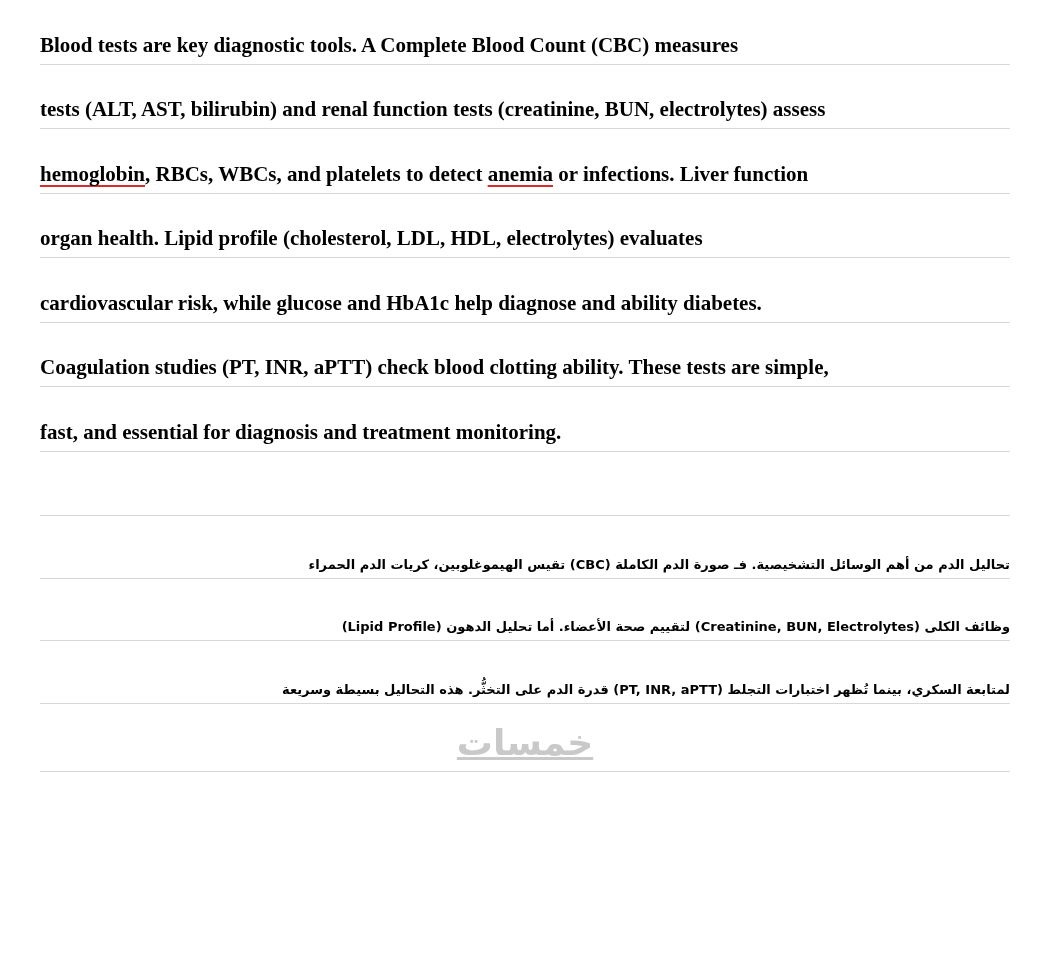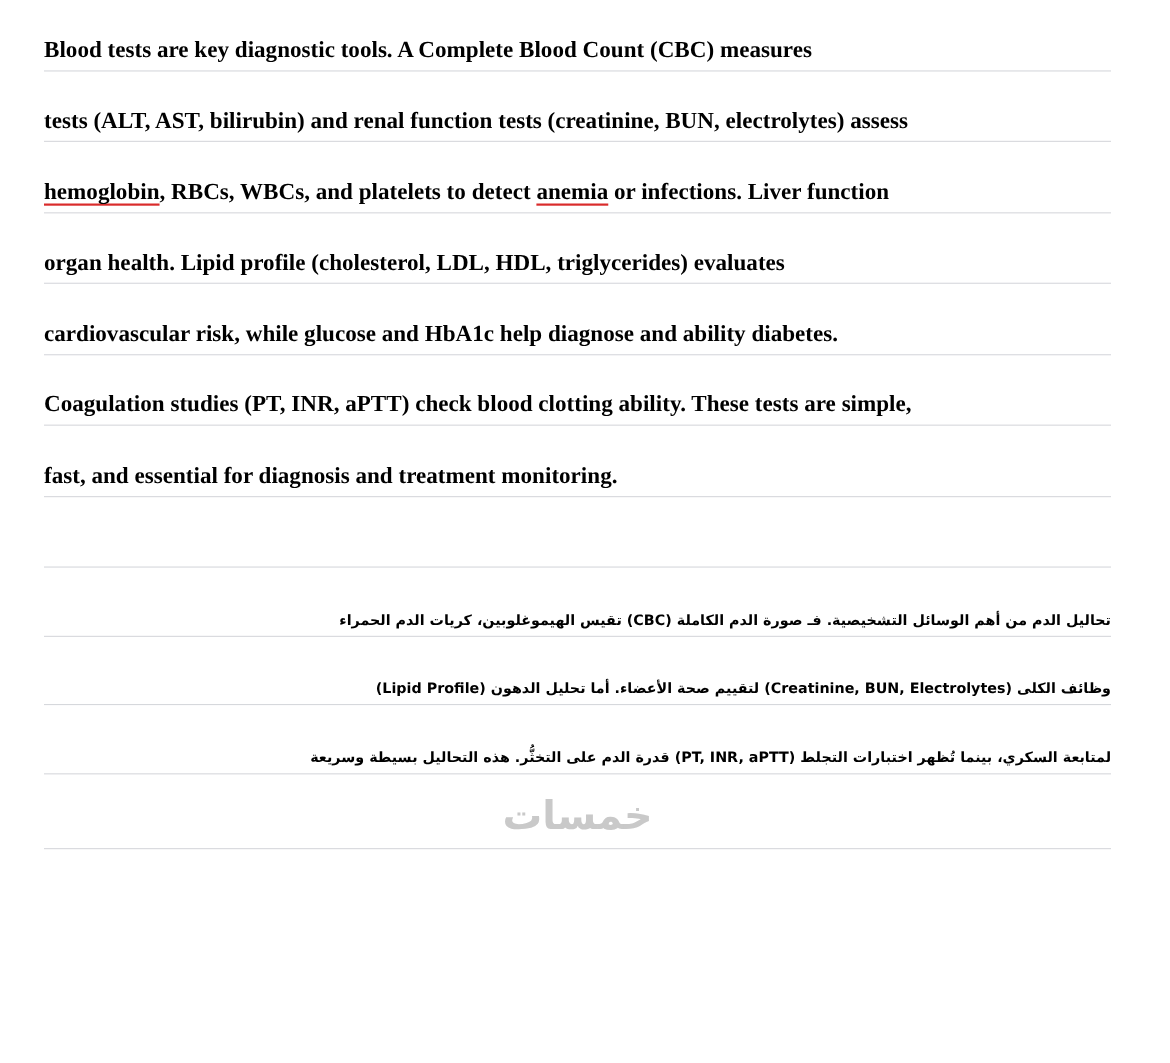--- a/index.html
+++ b/index.html
@@ -58,38 +58,39 @@
     left: 0;
     right: 0;
     bottom: 8px;
     text-align: center;
     font-family: "DejaVu Sans", sans-serif;
     font-size: 36px;
     font-weight: 700;
     letter-spacing: 1px;
     color: var(--wm, #c9c9c9);
     direction: rtl;
+    text-decoration: underline;
   }
 </style>
 </head>
 <body>
 
 <div class="page">
   <div id="english-section" lang="en">
       <div class="line line-en">
         <div class="txt"><span class="plain">Blood tests are key diagnostic tools. A Complete Blood Count (CBC) measures</span></div>
       </div>
       <div class="line line-en">
         <div class="txt"><span class="plain">tests (ALT, AST, bilirubin) and renal function tests (creatinine, BUN, electrolytes) assess</span></div>
       </div>
       <div class="line line-en">
         <div class="txt"><span class="misspelled">hemoglobin</span><span class="plain">, RBCs, WBCs, and platelets to detect </span><span class="misspelled">anemia</span><span class="plain"> or infections. Liver function</span></div>
       </div>
       <div class="line line-en">
-        <div class="txt"><span class="plain">organ health. Lipid profile (cholesterol, LDL, HDL, triglycerides) evaluates</span></div>
+        <div class="txt"><span class="plain">organ health. Lipid profile (cholesterol, LDL, HDL, electrolytes) evaluates</span></div>
       </div>
       <div class="line line-en">
         <div class="txt"><span class="plain">cardiovascular risk, while glucose and HbA1c help diagnose and ability diabetes.</span></div>
       </div>
       <div class="line line-en">
         <div class="txt"><span class="plain">Coagulation studies (PT, INR, aPTT) check blood clotting ability. These tests are simple,</span></div>
       </div>
       <div class="line line-en">
         <div class="txt"><span class="plain">fast, and essential for diagnosis and treatment monitoring.</span></div>
       </div>

